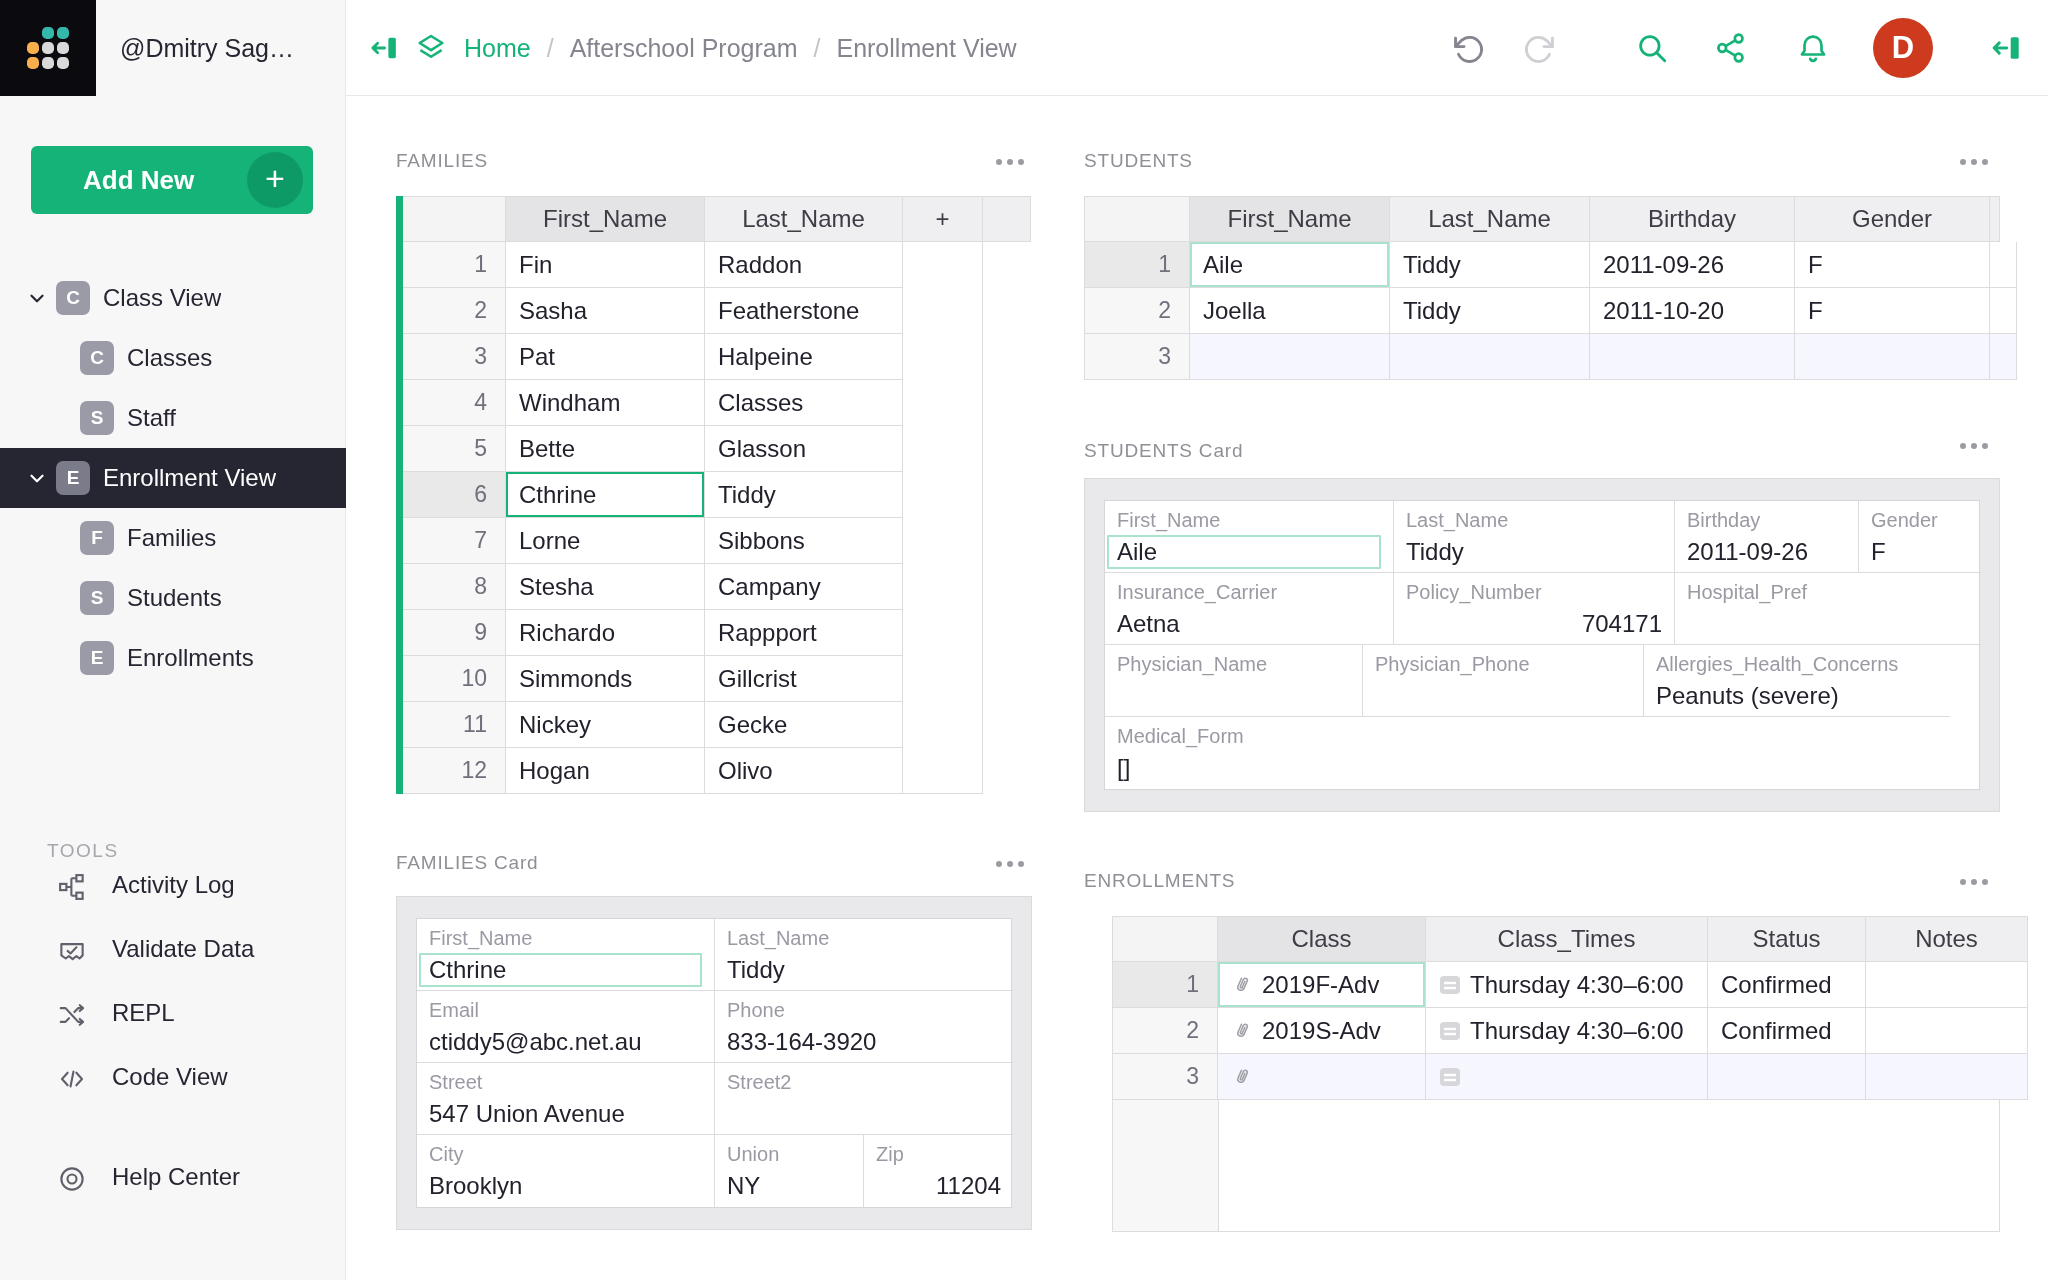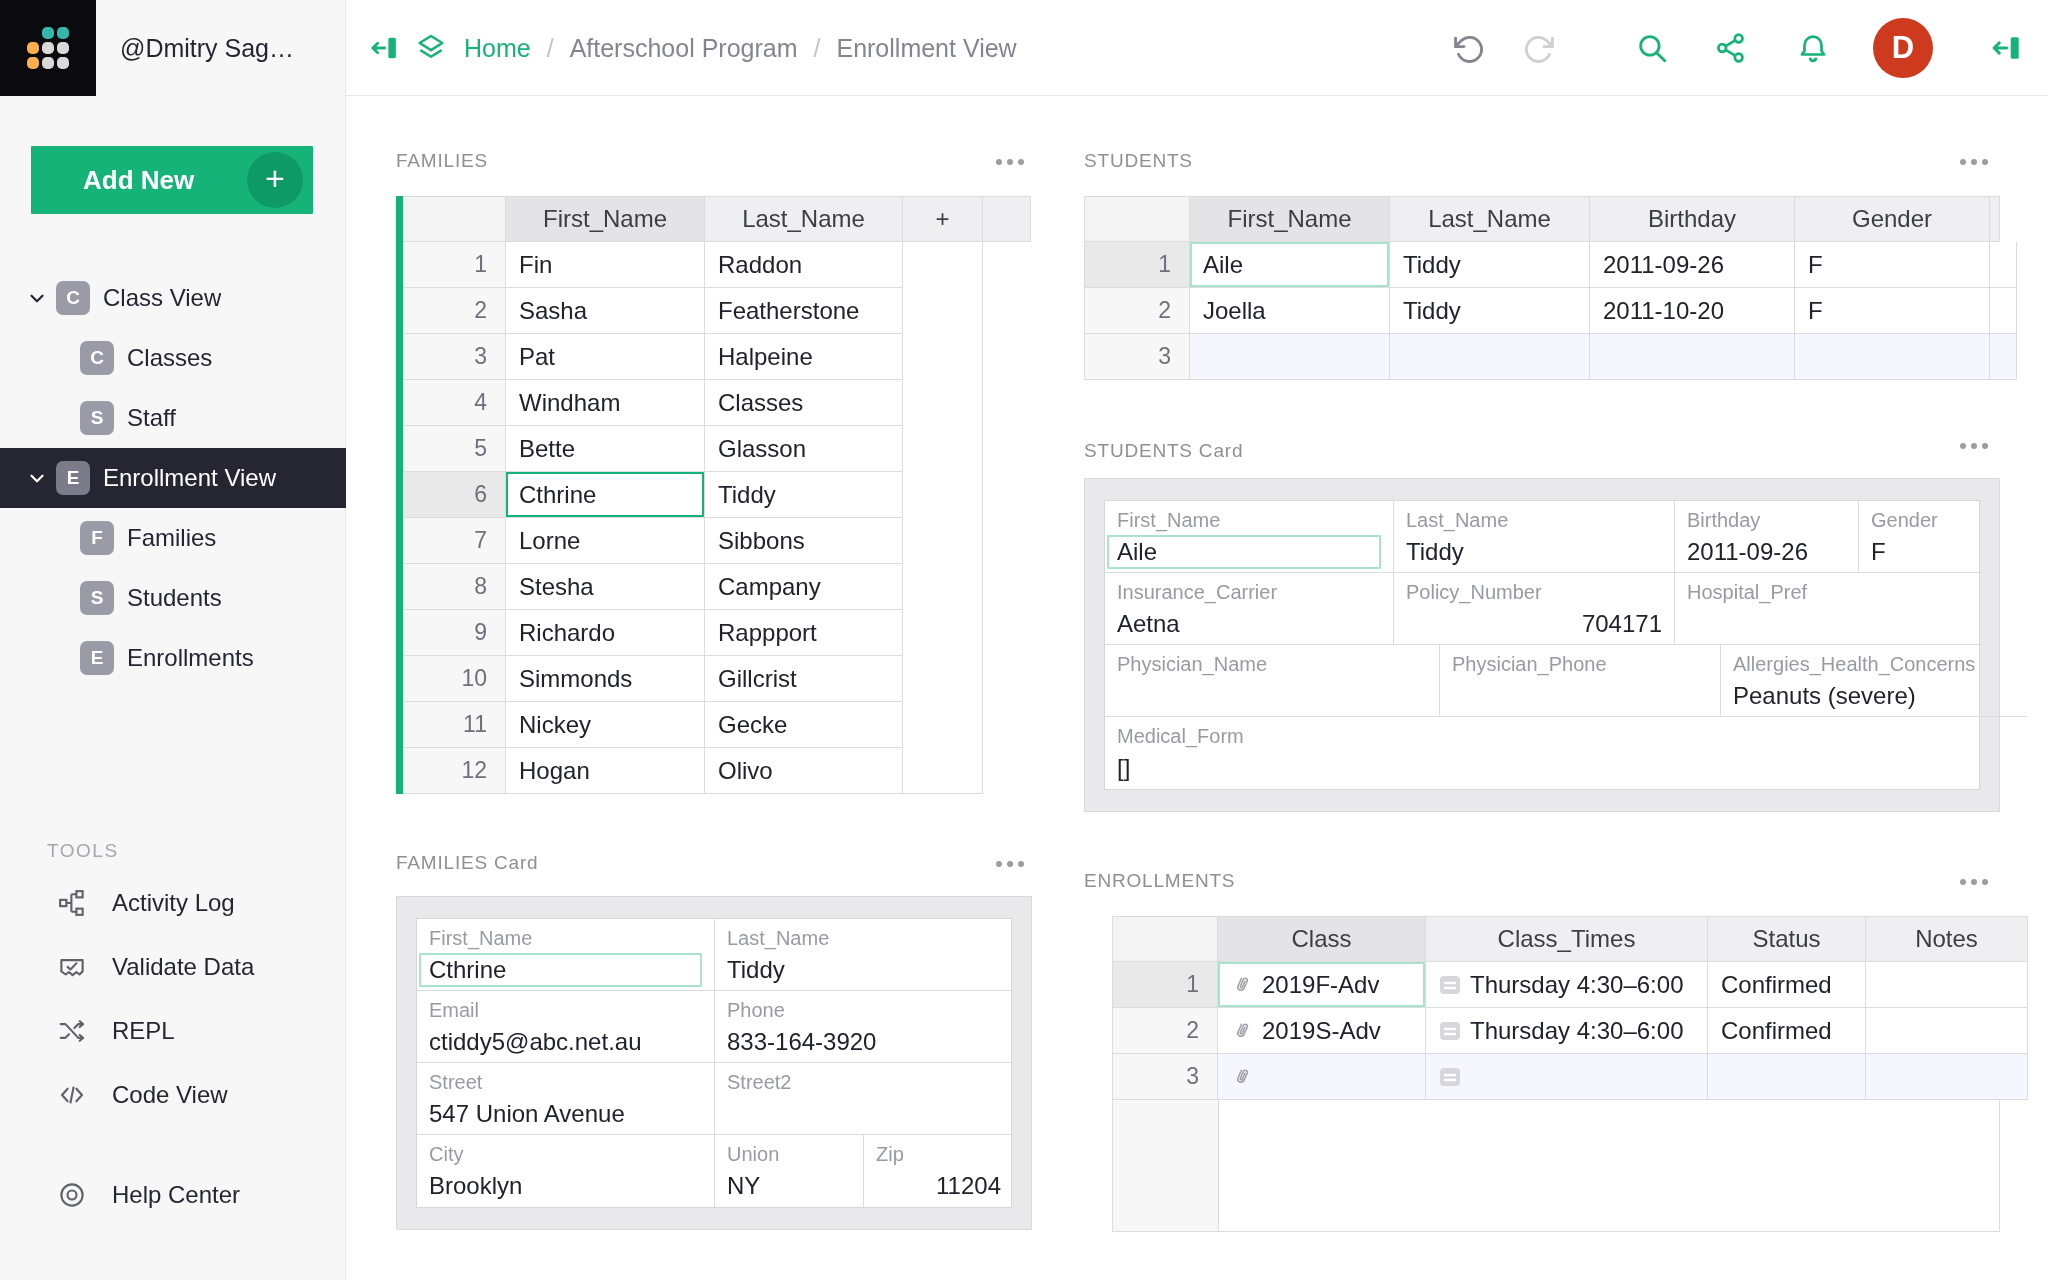--- a/index.html
+++ b/index.html
@@ -14,36 +14,36 @@
   .workspace-name { font-size:25px; color:#262633; white-space:nowrap; overflow:hidden; }
   .breadcrumb { position:absolute; left:368px; top:0; height:96px; display:flex; align-items:center; gap:16px; font-size:25px; }
   .bc-home { color:#16b378; }
   .bc-sep { color:#c3c3c9; }
   .bc-gray { color:#84858f; }
   .tb-icon { position:absolute; top:31px; width:34px; height:34px; display:flex; align-items:center; justify-content:center; }
   .avatar { position:absolute; left:1873px; top:18px; width:60px; height:60px; border-radius:50%; background:#cd3a1d; color:#fff; font-size:31px; font-weight:bold; display:flex; align-items:center; justify-content:center; }
 
   
   .sidebar { position:absolute; left:0; top:96px; width:346px; height:1184px; background:#f7f7f7; border-right:1px solid #e8e8ec; }
-  .add-new { position:absolute; left:31px; top:50px; width:282px; height:68px; background:#16b378; border-radius:1px; color:#fff; display:flex; align-items:center; cursor:pointer; }
+  .add-new { position:absolute; left:31px; top:50px; width:282px; height:68px; background:#16b378; border-radius:6px; color:#fff; display:flex; align-items:center; cursor:pointer; }
   .add-new-label { font-size:26px; font-weight:bold; margin-left:52px; }
   .add-new-plus { position:absolute; right:10px; top:6px; width:56px; height:56px; border-radius:50%; background:#0e9a66; color:#fff; font-size:34px; font-weight:300; display:flex; align-items:center; justify-content:center; }
   .add-new-plus::before { content:"+"; margin-top:-3px; }
   .pages { position:absolute; left:0; top:172px; width:346px; }
   .page-item { display:flex; align-items:center; height:60px; font-size:24px; color:#262633; cursor:pointer; }
   .page-item .chev { width:26px; height:26px; margin-left:24px; display:flex; align-items:center; justify-content:center; color:#262633; }
   .page-item.child { padding-left:74px; }
   .page-icon { width:34px; height:34px; border-radius:7px; background:#9a9ba6; color:#fff; font-size:19px; font-weight:bold; display:flex; align-items:center; justify-content:center; margin:0 13px 0 6px; flex:none; }
   .page-item.selected { background:#262633; color:#fff; }
   .page-item.selected .chev { color:#fff; }
   .page-item.selected .page-icon { background:#7b7c8a; }
   .page-label { white-space:nowrap; overflow:hidden; }
   .tools { position:absolute; left:16px; top:735px; width:346px; }
   .tools-heading { padding-left:31px; font-size:19px; letter-spacing:1.5px; color:#a7a7ae; height:40px; display:flex; align-items:center; }
-  .tool-item { display:flex; align-items:center; height:64px; padding-left:40px; gap:24px; font-size:24px; color:#262633; cursor:pointer; }
+  .tool-item { display:flex; align-items:flex-start; height:64px; padding-left:40px; gap:24px; font-size:24px; color:#262633; cursor:pointer; }
   .tool-item.gap { margin-top:36px; }
   .tool-ic { width:32px; height:32px; flex:none; display:flex; align-items:center; justify-content:center; }
 
   
   .panel-title { position:absolute; font-size:19px; letter-spacing:0.8px; color:#8f8f96; white-space:nowrap; }
   .dots { position:absolute; display:inline-flex; gap:5px; align-items:center; cursor:pointer; height:12px; }
   .dots i { width:6px; height:6px; border-radius:50%; background:#9b9ba2; }
 
   
   .gtable { position:absolute; display:flex; flex-direction:column; background:#fff; }
@@ -459,21 +459,21 @@
         <div class="fcell" style="width:281px">
           <div class="flabel">Policy_Number</div>
           <div class="fval num">704171</div>
         </div>
         <div class="fcell" style="width:306px">
           <div class="flabel">Hospital_Pref</div>
           <div class="fval"></div>
         </div>
       </div>
       <div class="crow">
-        <div class="fcell" style="width:335px">
+        <div class="fcell" style="width:258px">
           <div class="flabel">Physician_Name</div>
           <div class="fval"></div>
         </div>
         <div class="fcell" style="width:281px">
           <div class="flabel">Physician_Phone</div>
           <div class="fval"></div>
         </div>
         <div class="fcell" style="width:306px">
           <div class="flabel">Allergies_Health_Concerns</div>
           <div class="fval">Peanuts (severe)</div>

